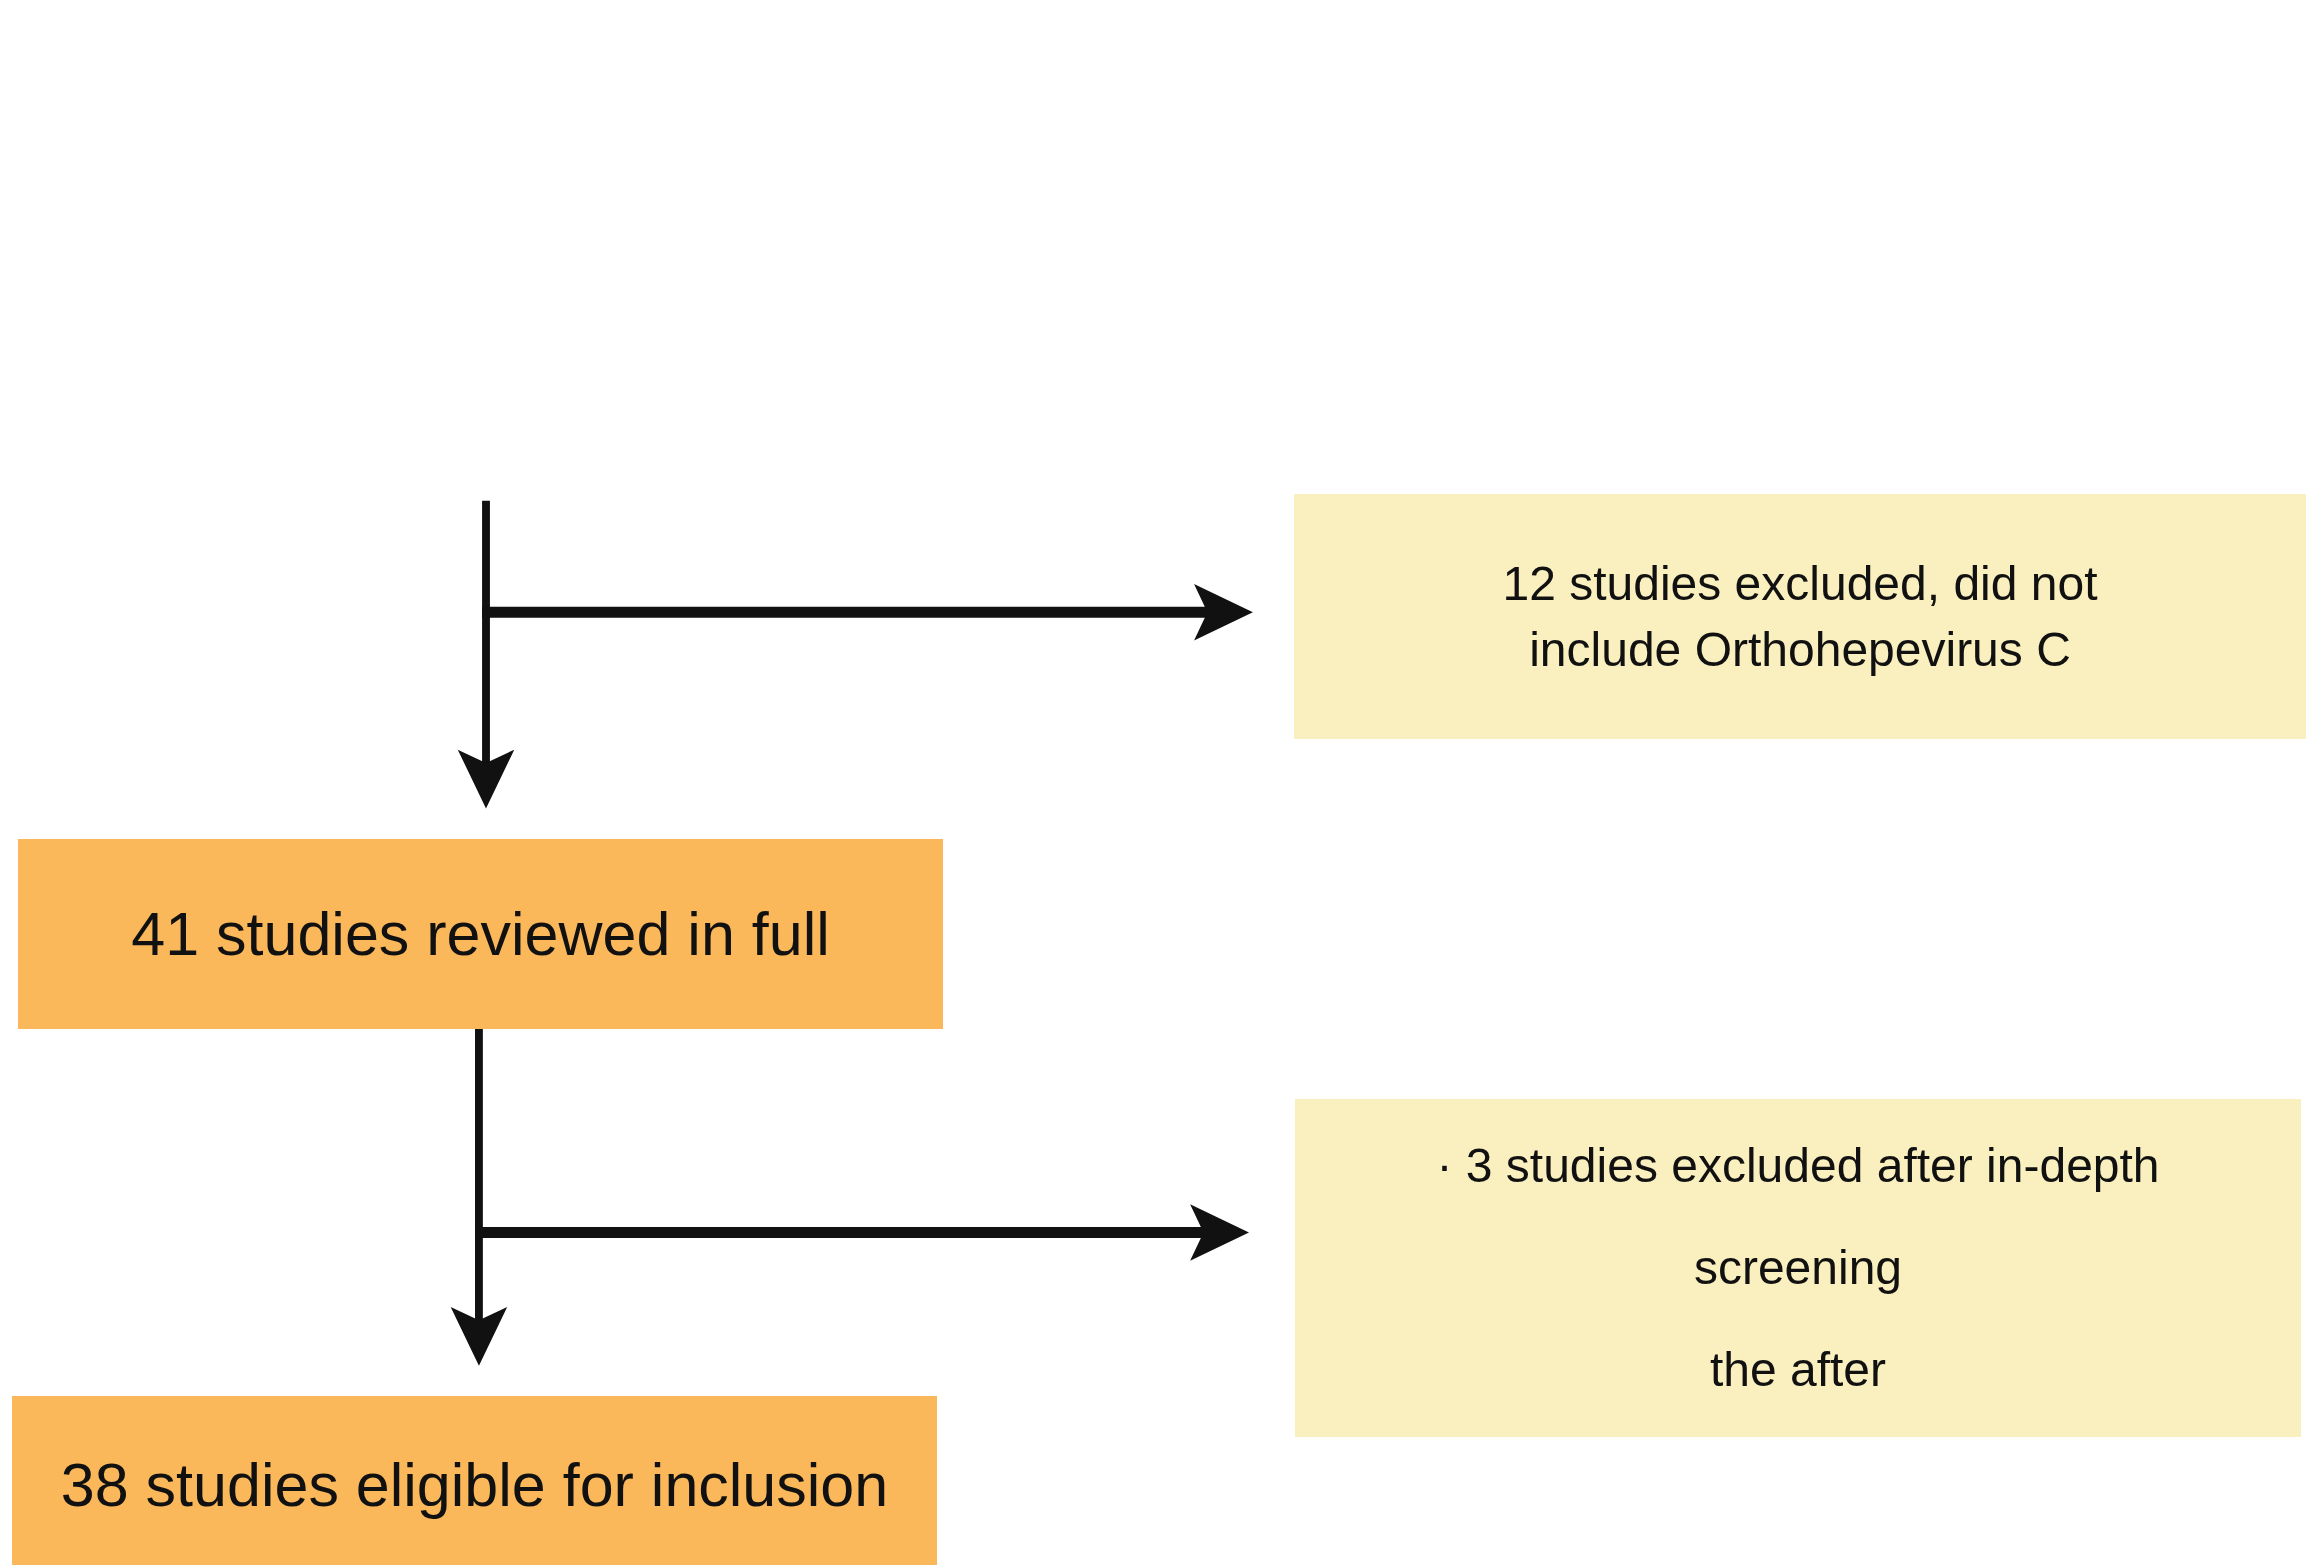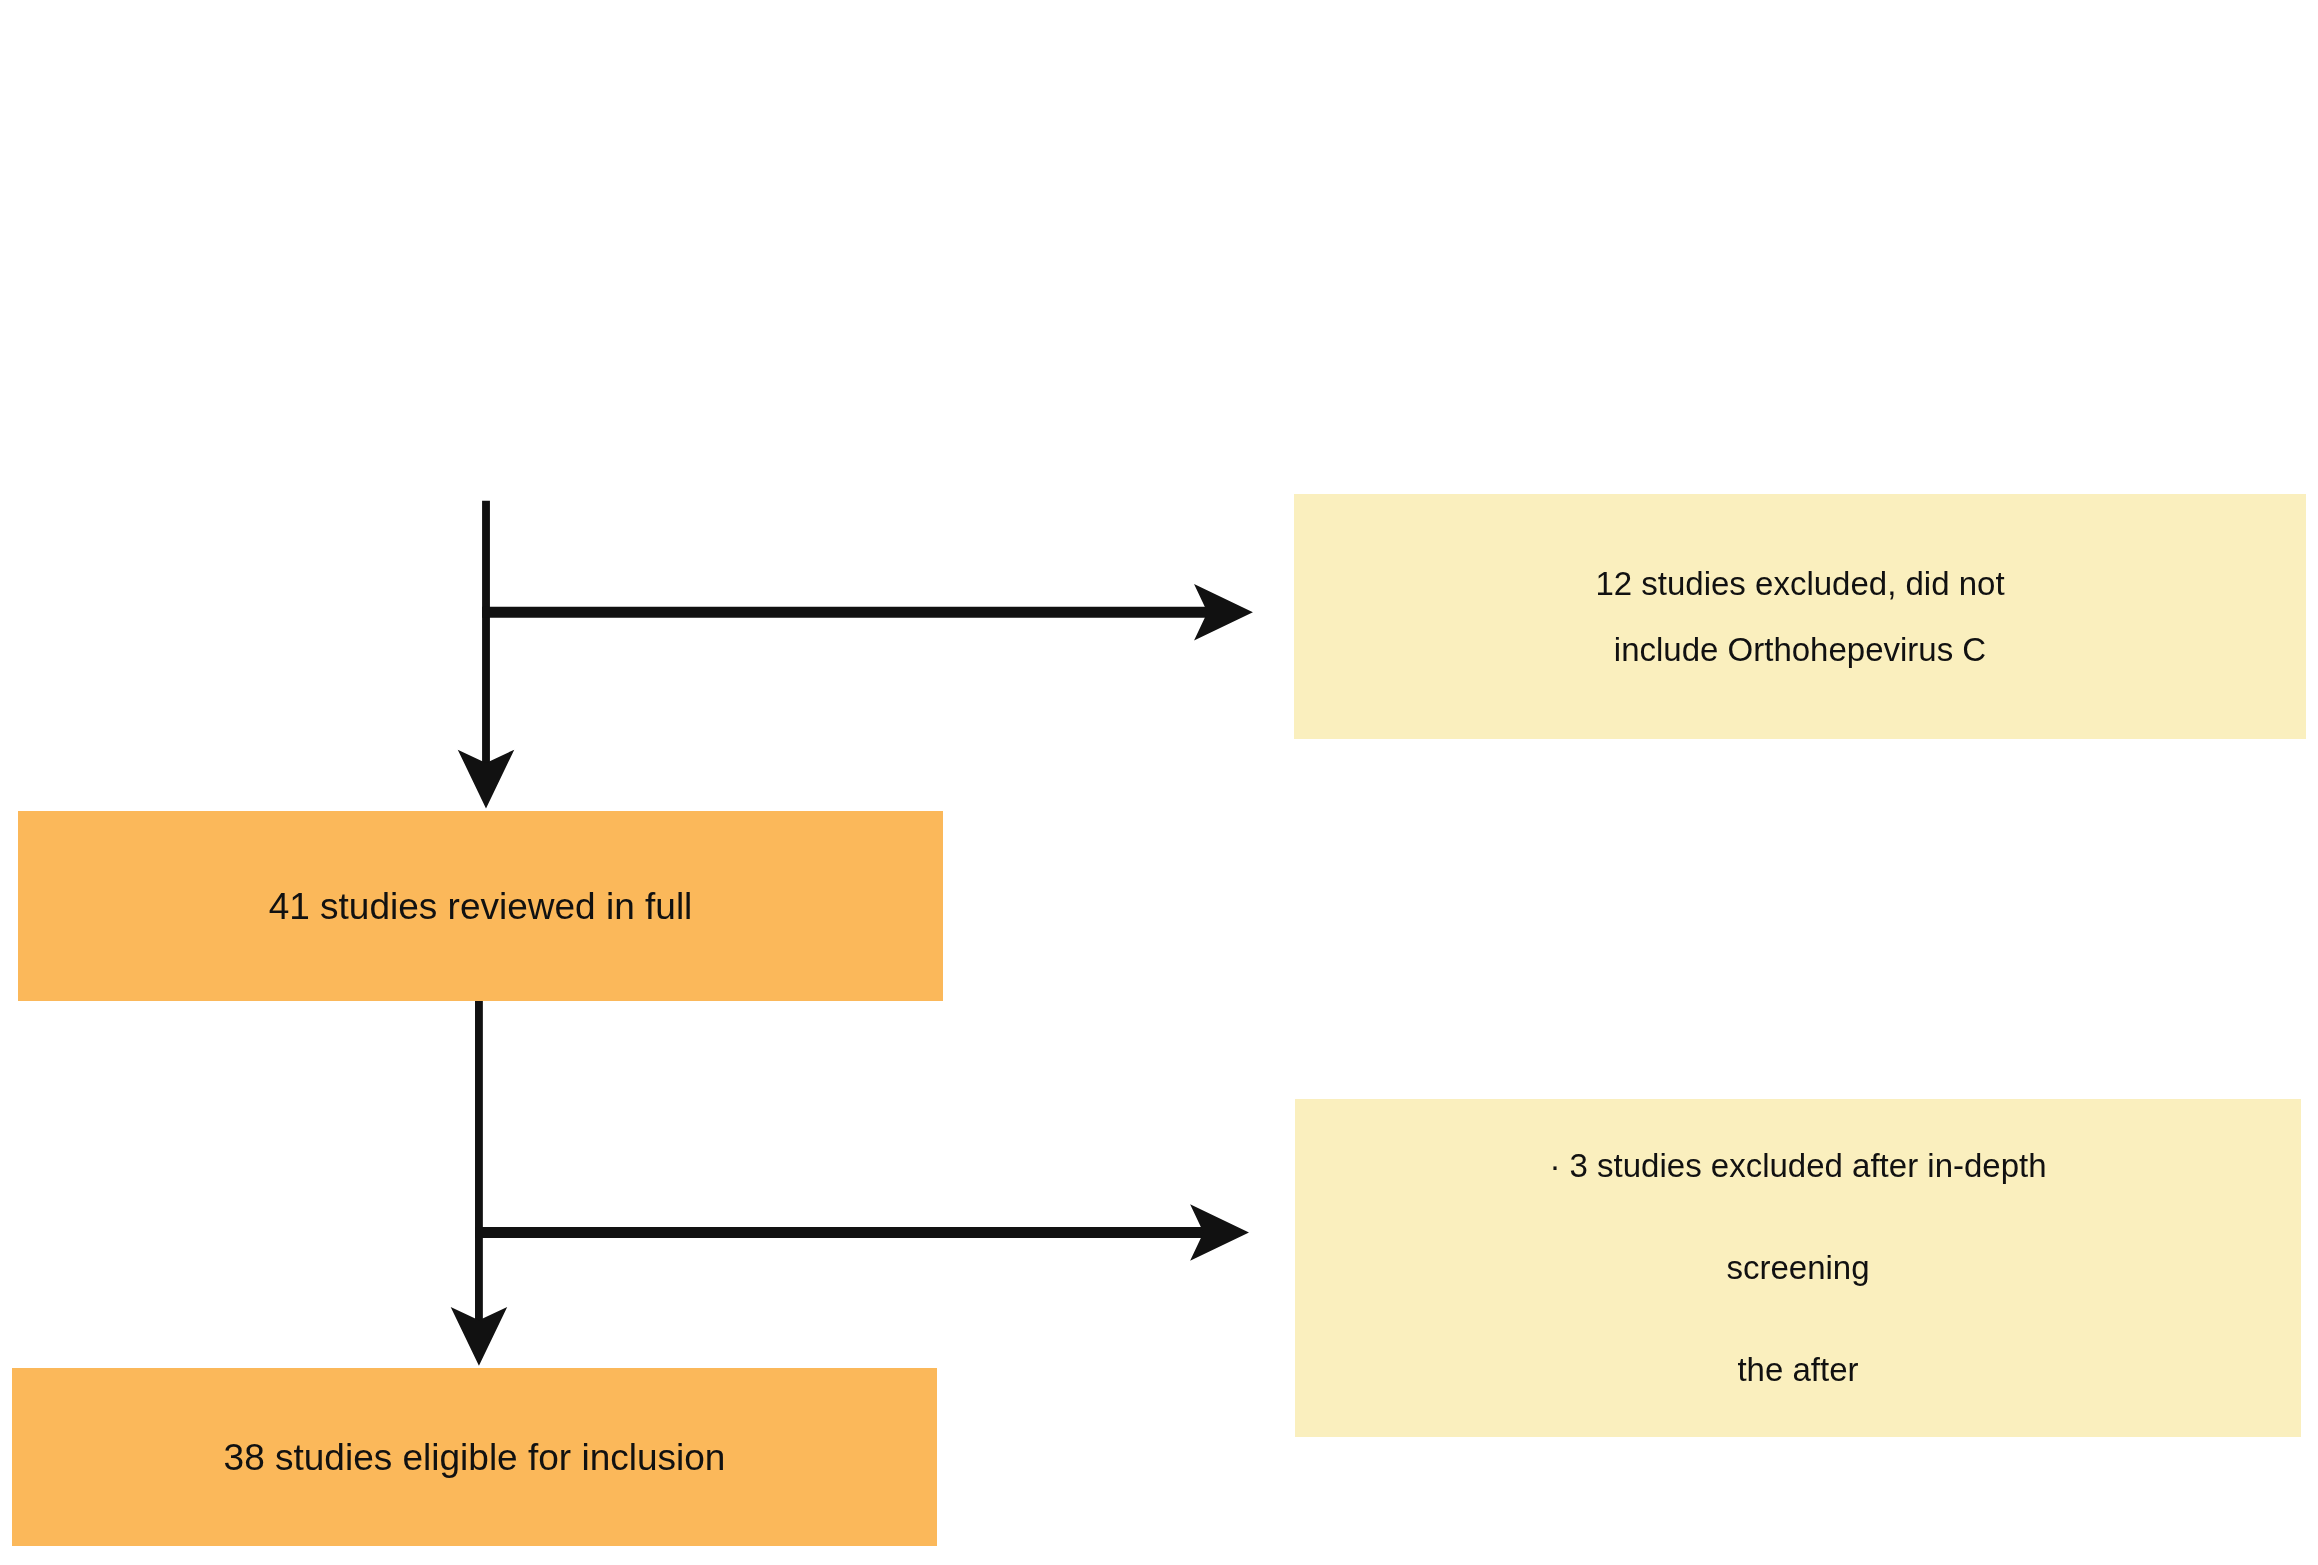--- a/index.html
+++ b/index.html
@@ -30,38 +30,39 @@
     top: 15.7px;
     width: 942px;
     height: 487px;
     background: #f5874b;
     border-radius: 50%;
     font-size: 55px;
     line-height: 71px;
   }
   .stage {
     background: #fbb85a;
-    font-size: 37px;
+    font-size: 61px;
     line-height: 71px;
+    margin-top: 28px;
   }
   .stage.reviewed {
     left: 18px;
     top: 811px;
     width: 925px;
     height: 190px;
   }
   .stage.included {
     left: 12px;
     top: 1368px;
     width: 925px;
     height: 178px;
   }
   .note {
     background: #faefbe;
-    font-size: 33px;
+    font-size: 48px;
     line-height: 66px;
   }
   .note.excluded-abstract {
     left: 1294px;
     top: 494px;
     width: 1012px;
     height: 245px;
   }
   .note.excluded-fulltext {
     left: 1295px;

